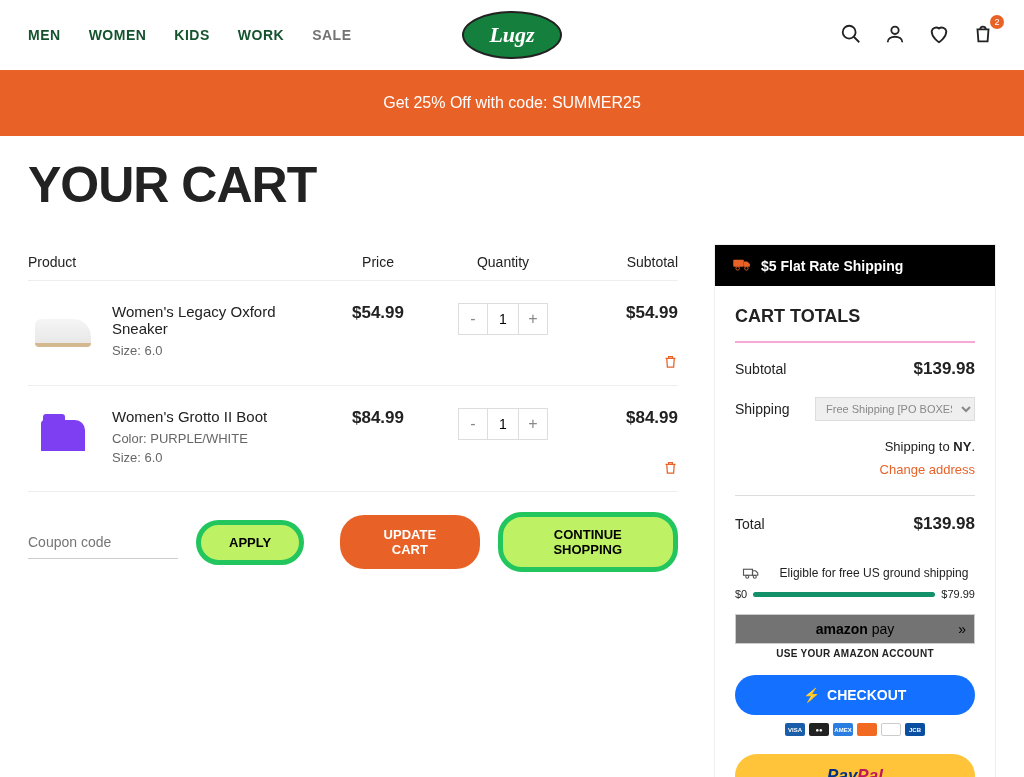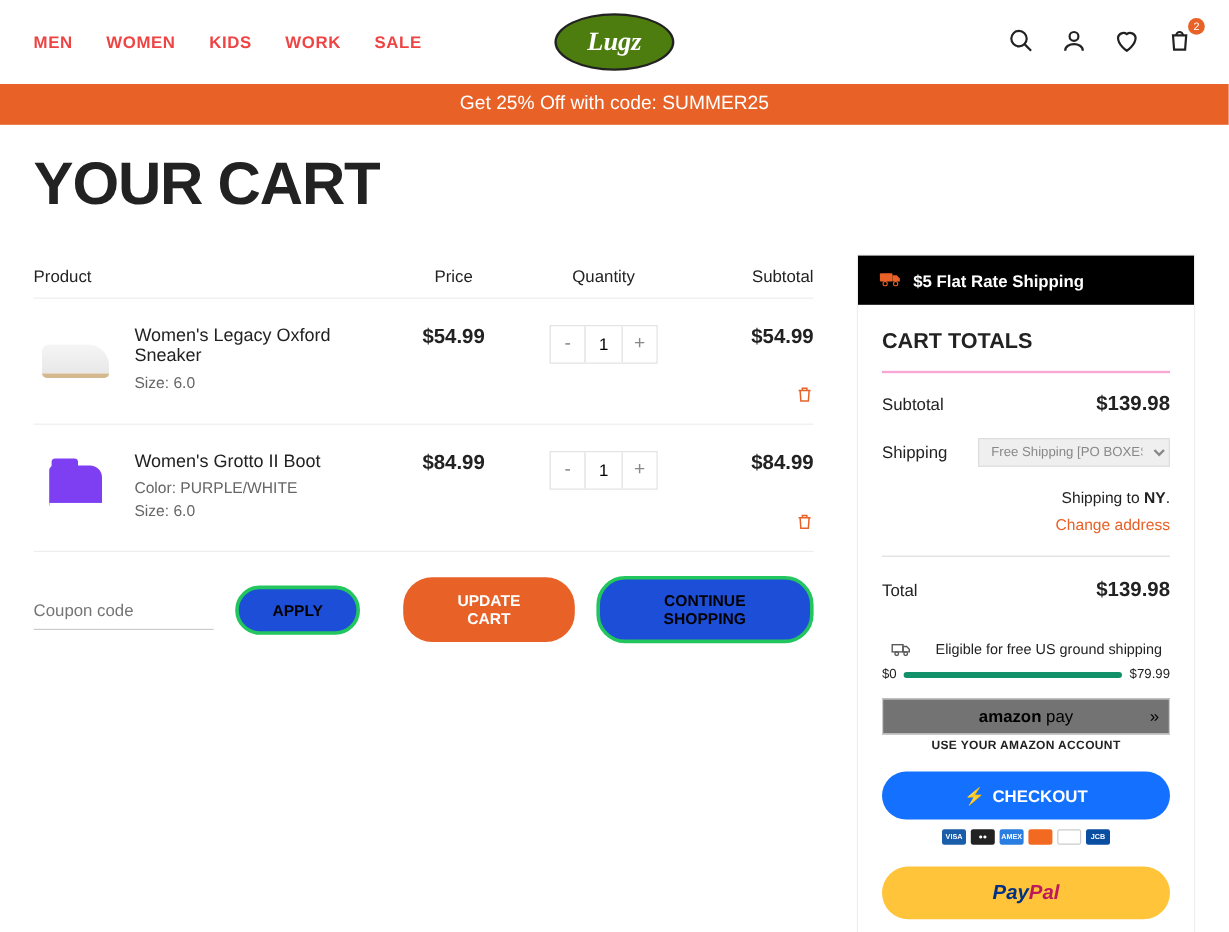--- a/index.html
+++ b/index.html
@@ -1,28 +1,28 @@
 <!DOCTYPE html>
 <html><head>
 <meta charset="utf-8">
 <style>
 * { box-sizing: border-box; margin: 0; padding: 0; }
 body { font-family: Arial, sans-serif; background: #fff; color: #222; width: 1024px; }
 .header { display: flex; align-items: center; padding: 0 28px; height: 70px; position: relative; }
 .nav { display: flex; gap: 28px; }
-.nav a { text-decoration: none; color: #ef4444; font-weight: 700; font-size: 14px; letter-spacing: 0.5px; }
-.nav a.sale { color: #ef4444; }
+.nav a { text-decoration: none; color: #14532d; font-weight: 700; font-size: 14px; letter-spacing: 0.5px; }
+.nav a.sale { color: #737373; }
 .logo { position: absolute; left: 50%; transform: translateX(-50%); }
-.logo-oval { width: 100px; height: 48px; background: #4d7c0f; border: 2px solid #222; border-radius: 50%; display: flex; align-items: center; justify-content: center; }
+.logo-oval { width: 100px; height: 48px; background: #15803d; border: 2px solid #222; border-radius: 50%; display: flex; align-items: center; justify-content: center; }
 .logo-text { color: #fff; font-family: cursive; font-style: italic; font-weight: bold; font-size: 22px; }
 .header-icons { margin-left: auto; display: flex; gap: 18px; align-items: center; }
 .icon-btn { background: none; border: none; cursor: pointer; position: relative; padding: 2px; }
 .icon-btn svg { width: 22px; height: 22px; }
 .badge { position: absolute; top: -6px; right: -8px; background: #e86228; color: #fff; border-radius: 50%; width: 14px; height: 14px; font-size: 9px; display: flex; align-items: center; justify-content: center; }
-.promo-bar { background: #e86228; color: #fff; text-align: center; padding: 8px 0; font-size: 16px; }
+.promo-bar { background: #e86228; color: #fff; text-align: center; padding: 24px 0; font-size: 16px; }
 .page-title { padding: 20px 28px 30px; }
 .page-title h1 { font-family: "Arial Black", sans-serif; font-size: 50px; font-weight: 900; letter-spacing: -1px; }
 .container { display: flex; padding: 0 28px; gap: 36px; align-items: flex-start; }
 .cart-table { flex: 1; }
 .cart-head { display: flex; padding: 10px 0; border-bottom: 1px solid #eee; font-size: 14px; }
 .col-product { flex: 1; }
 .col-price { width: 100px; text-align: center; }
 .col-qty { width: 150px; text-align: center; }
 .col-sub { width: 100px; text-align: right; }
 .cart-row { display: flex; padding: 22px 0; border-bottom: 1px solid #eee; position: relative; }
@@ -32,21 +32,21 @@
 .prod-attr { font-size: 13px; color: #666; margin-bottom: 4px; }
 .price-col { width: 100px; text-align: center; font-weight: 700; font-size: 17px; }
 .qty-col { width: 150px; text-align: center; }
 .qty-box { display: inline-flex; border: 1px solid #ddd; }
 .qty-btn { width: 28px; height: 30px; background: #fff; border: none; cursor: pointer; font-size: 16px; color: #888; }
 .qty-input { width: 32px; height: 30px; border: none; border-left: 1px solid #ddd; border-right: 1px solid #ddd; text-align: center; font-size: 14px; }
 .sub-col { width: 100px; text-align: right; font-weight: 700; font-size: 17px; }
 .trash { position: absolute; bottom: 12px; right: 0; color: #e86228; cursor: pointer; }
 .cart-actions { display: flex; align-items: center; gap: 18px; padding: 20px 0; }
 .coupon-input { border: none; border-bottom: 1px solid #ccc; padding: 8px 0; width: 150px; font-size: 14px; outline: none; }
-.btn-outline { background: #1d4ed8; border: 3px solid #22c55e; border-radius: 24px; padding: 10px 28px; font-size: 13px; font-weight: 700; cursor: pointer; }
+.btn-outline { background: #bef264; border: 5px solid #22c55e; border-radius: 24px; padding: 10px 28px; font-size: 13px; font-weight: 700; cursor: pointer; }
 .btn-orange { background: #e86228; color: #fff; border: none; border-radius: 24px; padding: 12px 32px; font-size: 13px; font-weight: 700; cursor: pointer; }
 .spacer { flex: 1; }
 .sidebar { width: 282px; border: 1px solid #eee; }
 .sidebar-header { background: #000; color: #fff; padding: 10px 16px; font-size: 14px; font-weight: 700; display: flex; align-items: center; gap: 8px; }
 .truck-icon { color: #e86228; font-size: 18px; }
 .sidebar-body { padding: 20px; }
 .totals-title { font-family: "Arial Black", sans-serif; font-size: 18px; font-weight: 900; padding-bottom: 14px; border-bottom: 2px solid #f9a8d4; margin-bottom: 16px; }
 .totals-row { display: flex; justify-content: space-between; align-items: center; font-size: 14px; margin-bottom: 18px; }
 .totals-row .val { font-weight: 700; font-size: 17px; }
 .ship-select { border: 1px solid #ddd; padding: 4px 6px; font-size: 11px; color: #888; width: 160px; }

